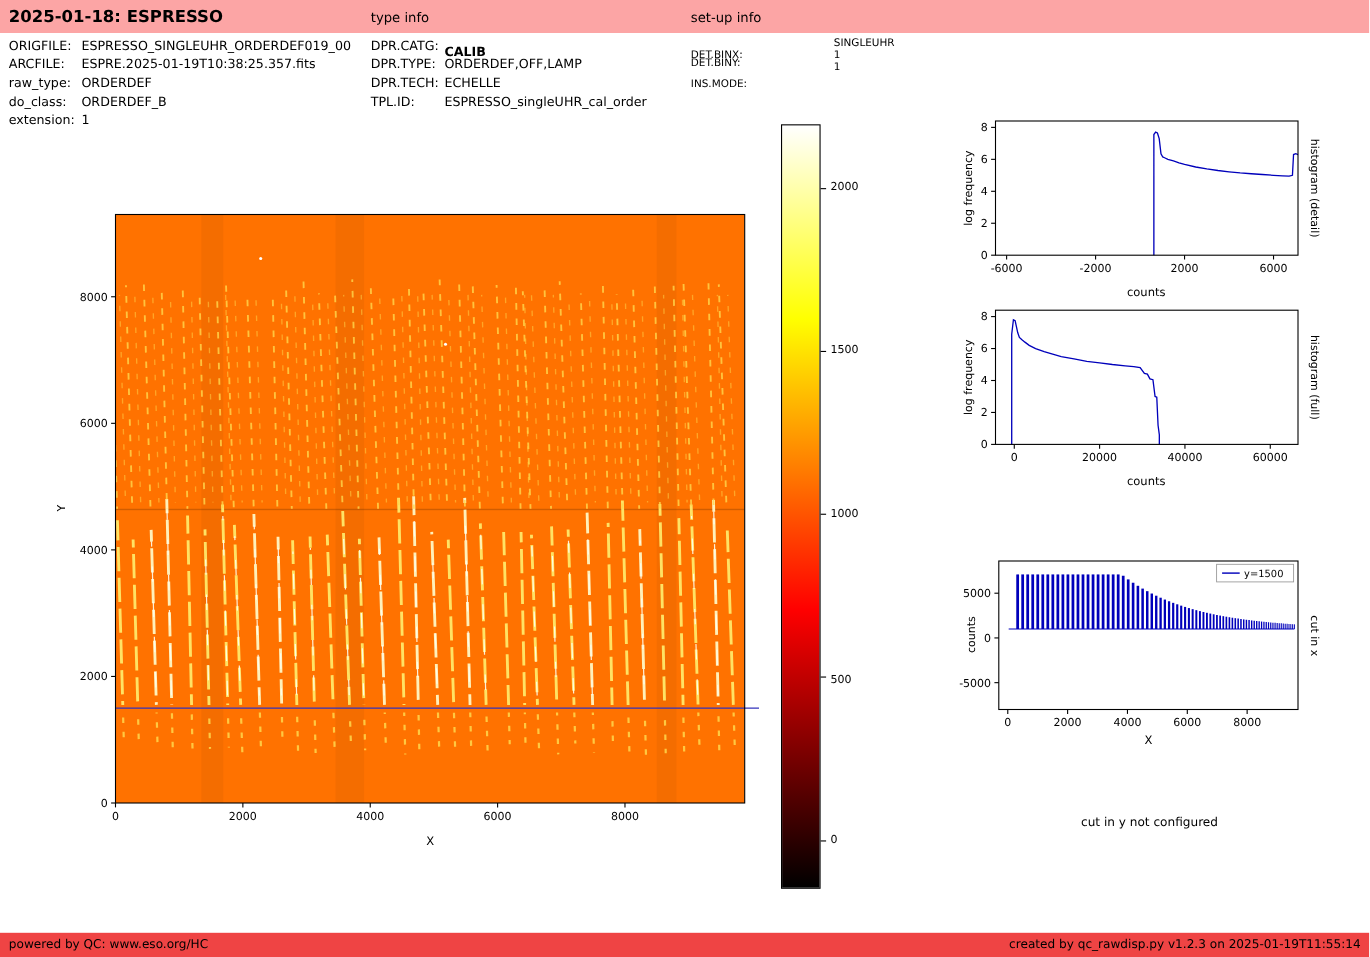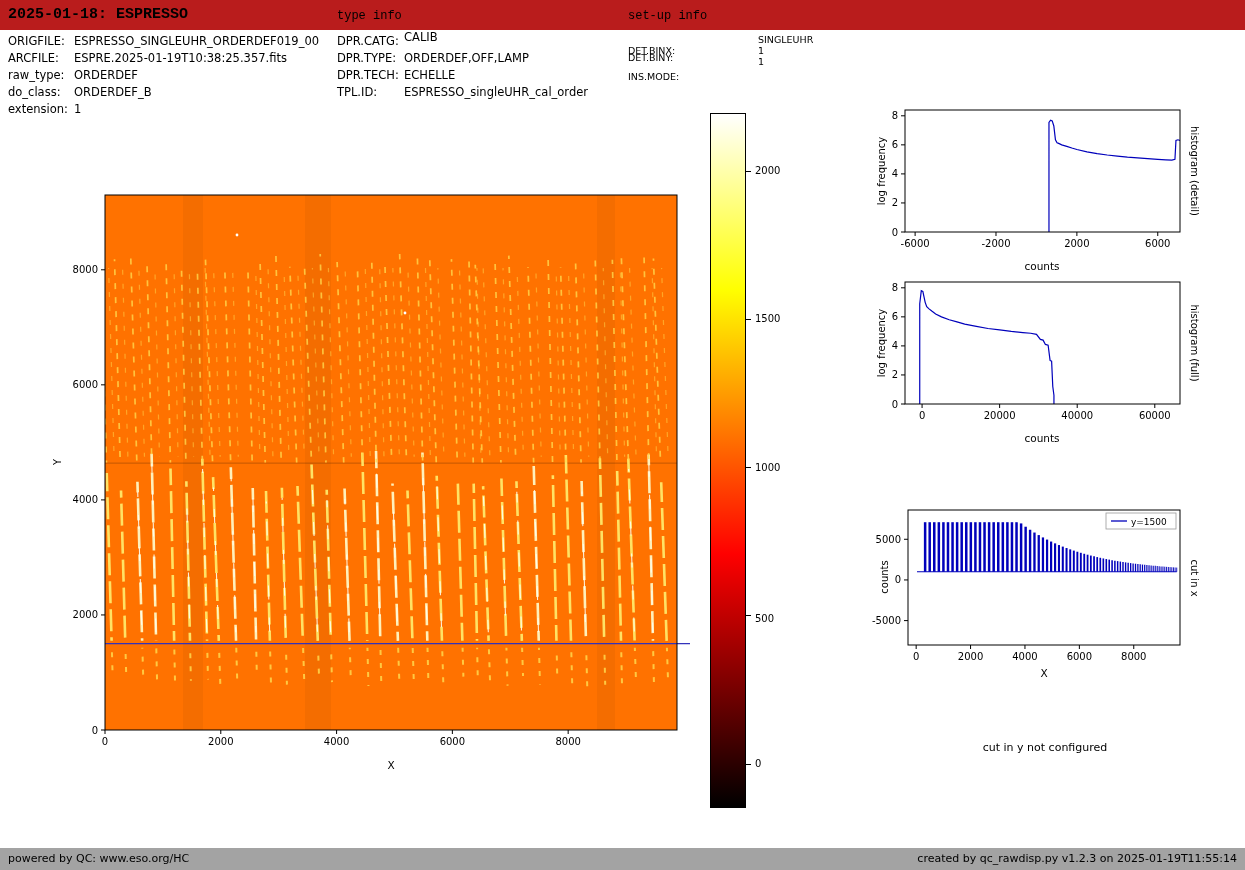--- a/index.html
+++ b/index.html
@@ -1,35 +1,35 @@
 <!DOCTYPE html>
 <html><head>
 <meta charset="utf-8">
 <style>
   html,body{margin:0;padding:0;background:#fff;}
   .page{position:relative;width:1245px;height:870px;background:#fff;overflow:hidden;
         font-family:"DejaVu Sans","Liberation Sans",sans-serif;color:#000;}
-  .topbar{position:absolute;left:0;top:0;width:1245px;height:30px;background:#b91c1c;font-family:Liberation Mono, monospace;}
+  .topbar{position:absolute;left:0;top:0;width:1245px;height:30px;background:#fca5a5;}
   .title{position:absolute;left:8px;top:6px;font-size:15px;font-weight:bold;white-space:nowrap;}
   .sect{position:absolute;top:9px;font-size:12px;white-space:nowrap;}
   .meta span{position:absolute;white-space:nowrap;}
   .chart{position:absolute;}
   .chart svg{position:absolute;left:0;top:0;overflow:visible;}
   svg text{font-family:"DejaVu Sans","Liberation Sans",sans-serif;fill:#000;}
   .vlabel{position:absolute;font-size:10px;white-space:nowrap;
           transform:translate(-50%,-50%) rotate(-90deg);}
   .vlabel-r{position:absolute;font-size:10px;white-space:nowrap;
           transform:translate(-50%,-50%) rotate(90deg);}
   .xlabel{position:absolute;font-size:10.5px;white-space:nowrap;transform:translate(-50%,-50%);}
   .cbar{position:absolute;left:710px;top:113px;width:36px;height:695px;
         border:1px solid #000;box-sizing:border-box;}
   .cb-mark{position:absolute;width:5px;height:1px;background:#000;}
   .cb-tick{position:absolute;font-size:10px;white-space:nowrap;}
   .note{position:absolute;left:1045px;top:747px;transform:translate(-50%,-50%);font-size:11px;white-space:nowrap;}
-  .footer{position:absolute;left:0;top:848px;width:1245px;height:22px;background:#a3a3a3;font-size:11px;}
+  .footer{position:absolute;left:0;top:848px;width:1245px;height:22px;background:#ef4444;font-size:11px;}
   .footer .fl{position:absolute;left:8px;top:4px;white-space:nowrap;}
   .footer .fr{position:absolute;right:8px;top:4px;white-space:nowrap;}
 </style>
 </head>
 <body>
 
 <div class="page">
 
   <div class="topbar">
     <span class="title">2025-01-18: ESPRESSO</span>
@@ -42,21 +42,21 @@
       <span style="left: 74px; top: 34px; font-size: 11.5px;">ESPRESSO_SINGLEUHR_ORDERDEF019_00</span>
       <span style="left: 8px; top: 51px; font-size: 11.5px;">ARCFILE:</span>
       <span style="left: 74px; top: 51px; font-size: 11.5px;">ESPRE.2025-01-19T10:38:25.357.fits</span>
       <span style="left: 8px; top: 68px; font-size: 11.5px;">raw_type:</span>
       <span style="left: 74px; top: 68px; font-size: 11.5px;">ORDERDEF</span>
       <span style="left: 8px; top: 85px; font-size: 11.5px;">do_class:</span>
       <span style="left: 74px; top: 85px; font-size: 11.5px;">ORDERDEF_B</span>
       <span style="left: 8px; top: 102px; font-size: 11.5px;">extension:</span>
       <span style="left: 74px; top: 102px; font-size: 11.5px;">1</span>
       <span style="left: 337px; top: 34px; font-size: 11.5px;">DPR.CATG:</span>
-      <span style="left: 404px; top: 30px; font-size: 11.5px;">CALIB</span>
+      <span style="left: 404px; top: 40px; font-size: 11.5px; font-weight: bold;">CALIB</span>
       <span style="left: 337px; top: 51px; font-size: 11.5px; text-align: center;">DPR.TYPE:</span>
       <span style="left: 404px; top: 51px; font-size: 11.5px;">ORDERDEF,OFF,LAMP</span>
       <span style="left: 337px; top: 68px; font-size: 11.5px;">DPR.TECH:</span>
       <span style="left: 404px; top: 68px; font-size: 11.5px;">ECHELLE</span>
       <span style="left: 337px; top: 85px; font-size: 11.5px;">TPL.ID:</span>
       <span style="left: 404px; top: 85px; font-size: 11.5px;">ESPRESSO_singleUHR_cal_order</span>
       <span style="left: 628px; top: 34px; font-size: 9.5px; margin-top: 37px;">INS.MODE:</span>
       <span style="left: 758px; top: 34px; font-size: 9.5px;">SINGLEUHR</span>
       <span style="left: 628px; top: 45px; font-size: 9.5px;">DET.BINX:</span>
       <span style="left: 758px; top: 45px; font-size: 9.5px;">1</span>

